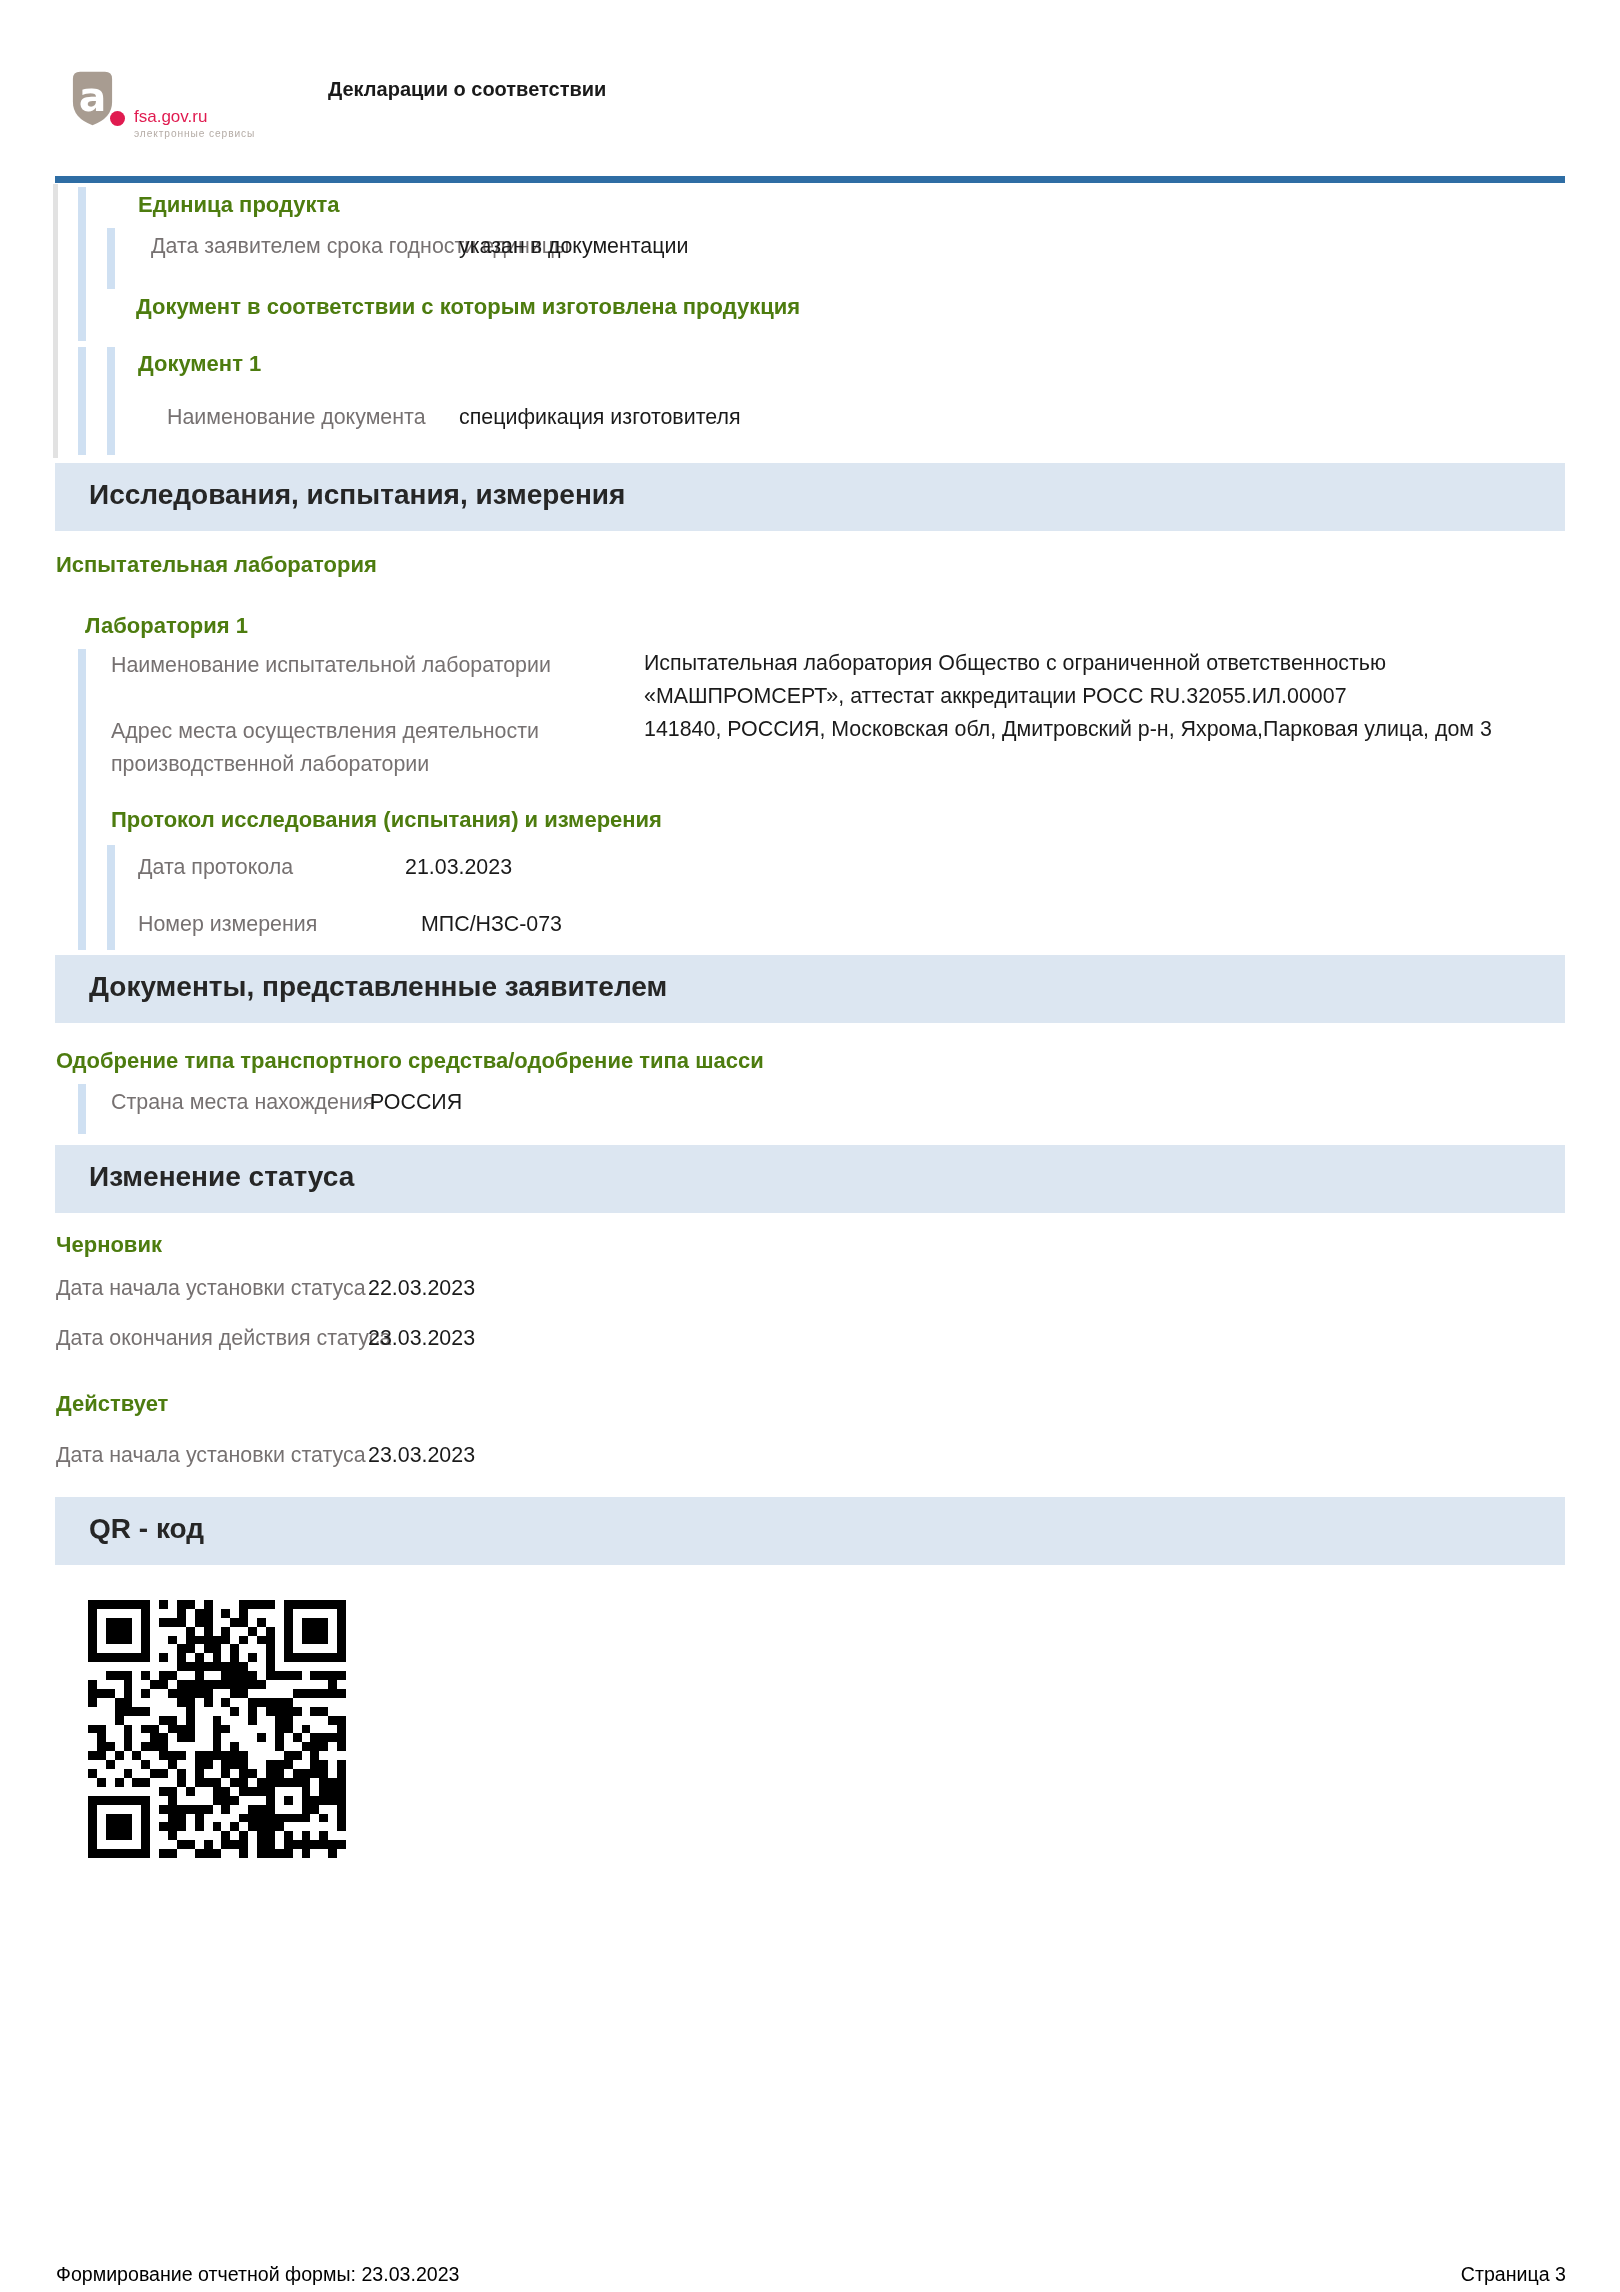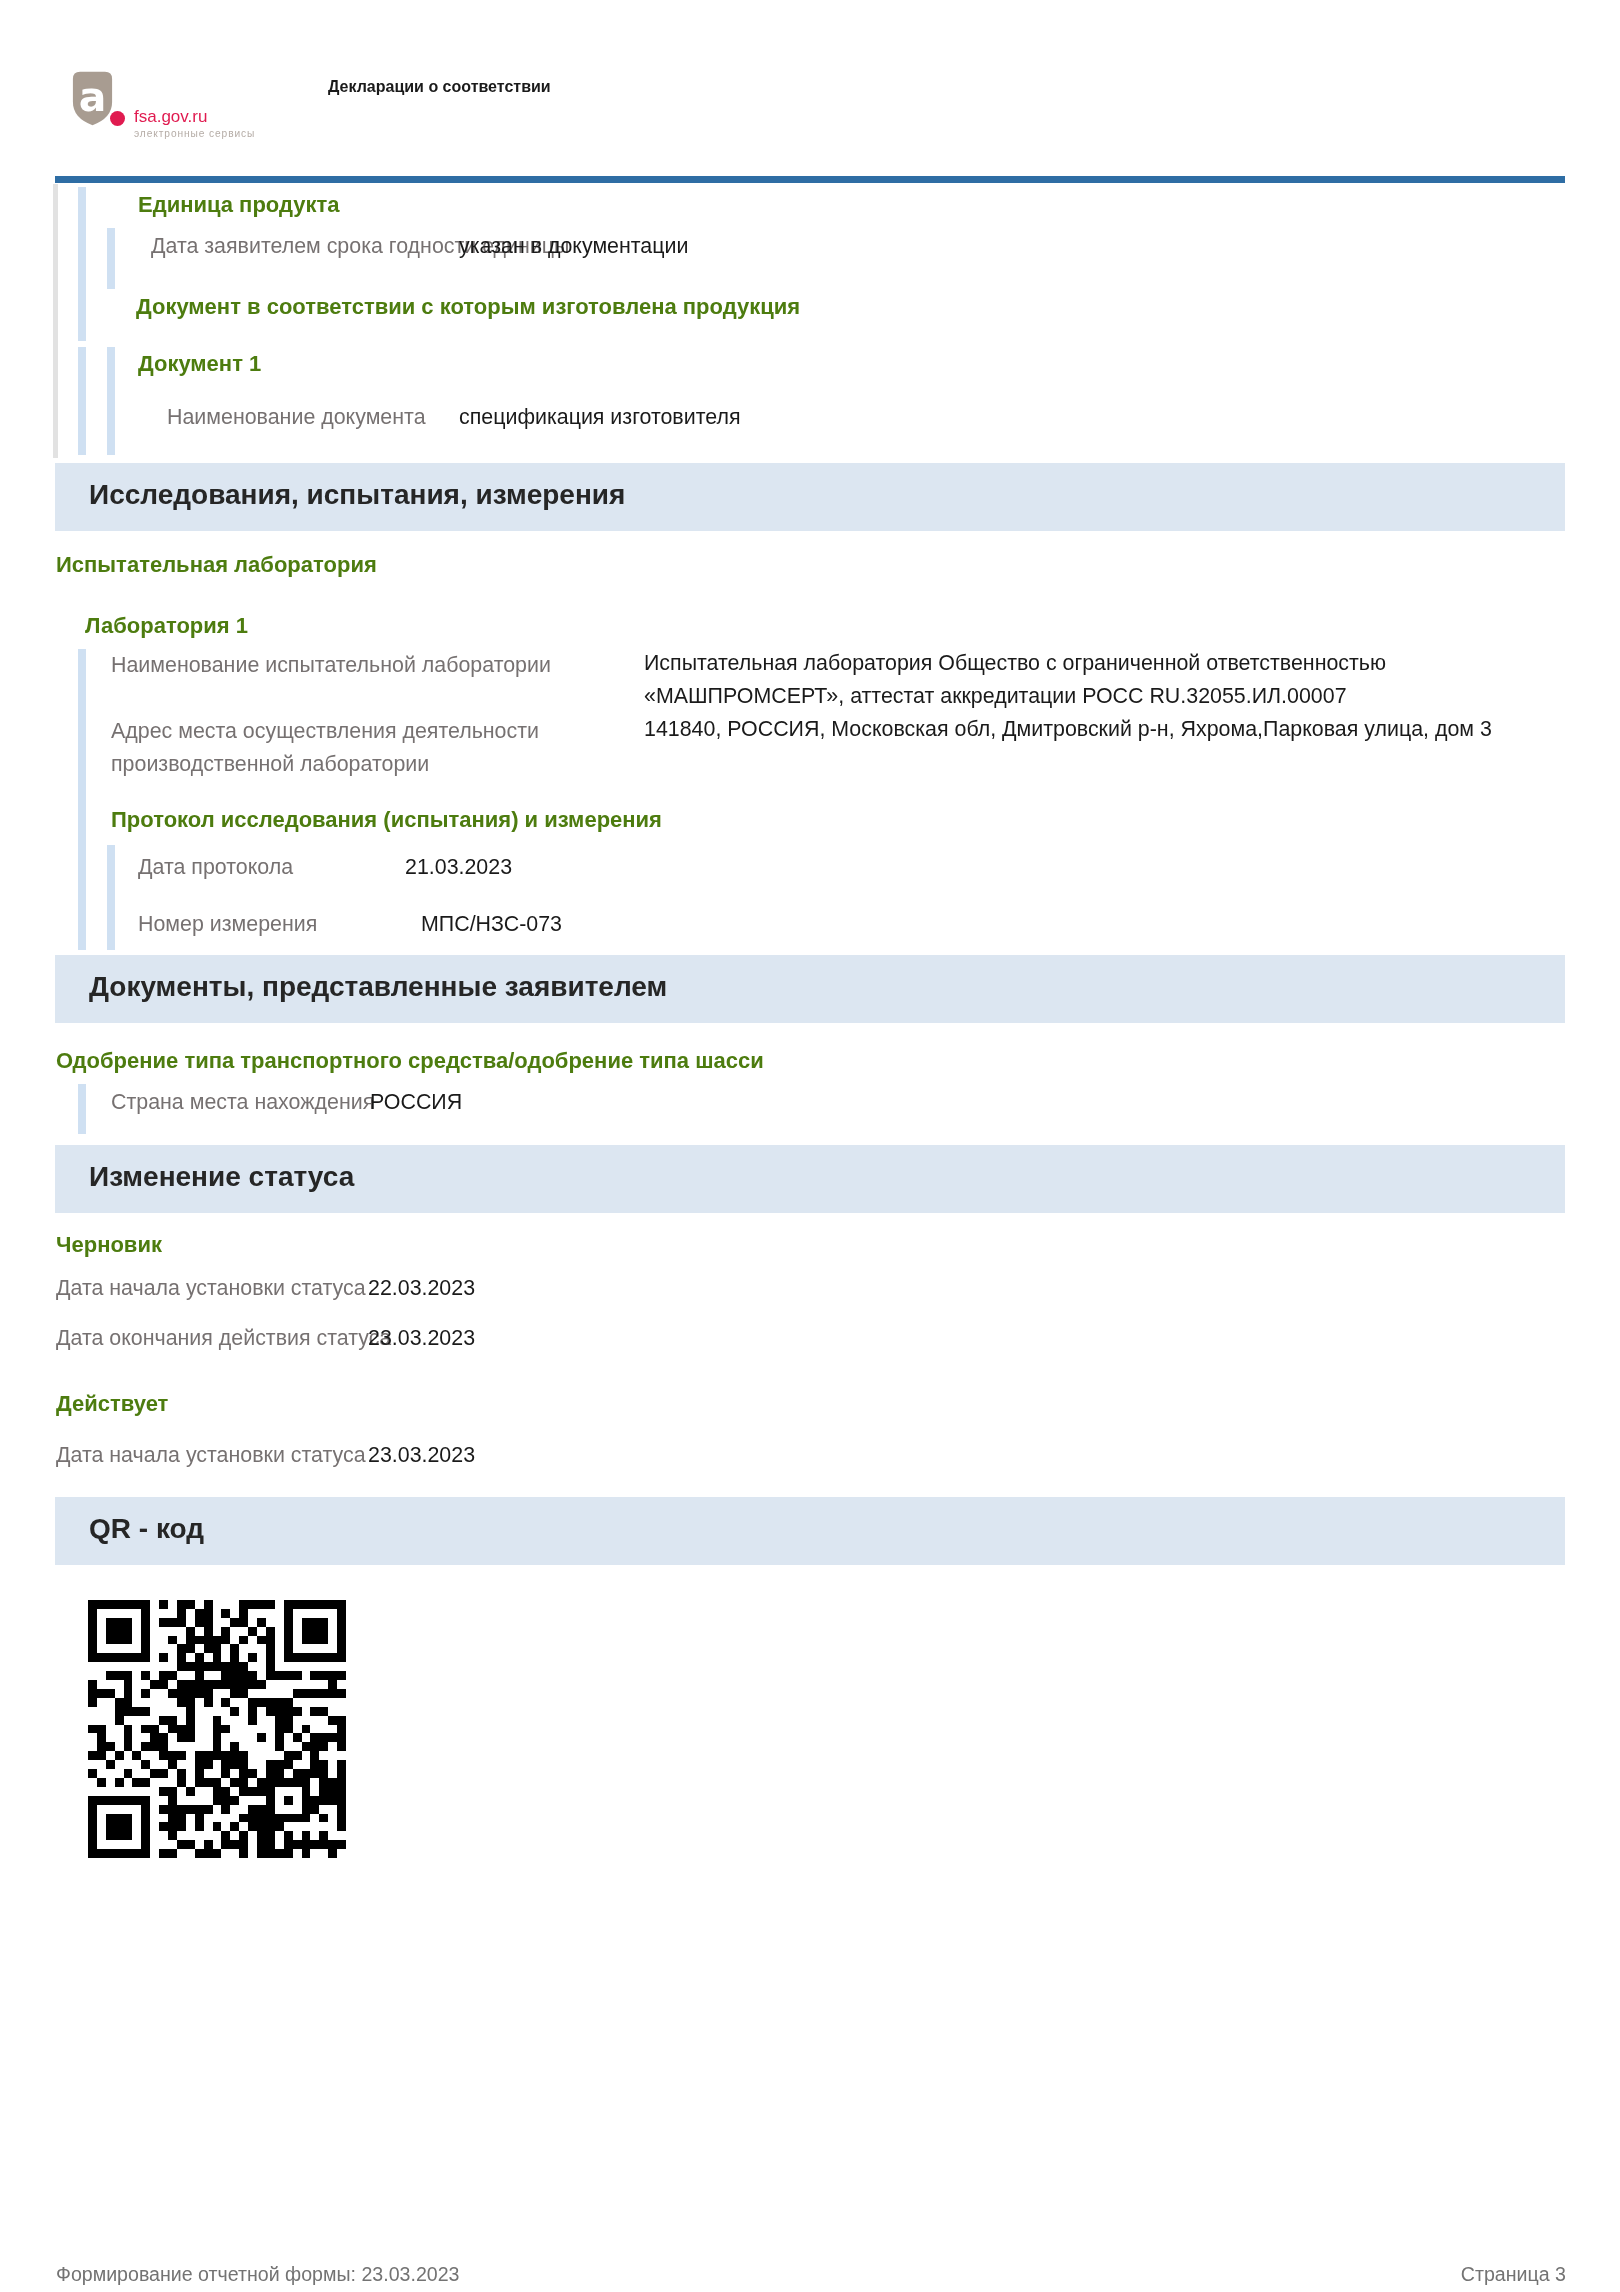--- a/index.html
+++ b/index.html
@@ -10,22 +10,22 @@
   .lbl{font-size:21.4px;color:var(--label-gray,#767171);line-height:33px;}
   .val{font-size:21.4px;color:#1a1a1a;line-height:33px;}
   .band{position:absolute;left:55px;width:1510px;height:68px;background:var(--band-bg,#dce6f1);}
   .band .bt{position:absolute;left:34px;top:16px;font-size:28px;font-weight:bold;color:#262626;white-space:nowrap;}
   .vbar{position:absolute;width:8px;background:var(--guide-blue,#cfe0f2);}
   .gbar{position:absolute;width:4.5px;background:var(--guide-gray,#e2e2e2);}
   .topbar{position:absolute;left:55px;top:176px;width:1510px;height:7.1px;background:var(--accent,#2e6da4);}
   .brand-domain{font-size:17px;color:var(--brand-red,#e01b50);white-space:nowrap;}
   .brand-sub{font-size:10.2px;color:#b5aca6;letter-spacing:0.9px;white-space:nowrap;}
   .dot{position:absolute;width:15px;height:15px;border-radius:50%;background:var(--brand-red,#e01b50);}
-  .title{font-size:16px;font-weight:bold;white-space:nowrap;}
-  .footer{font-size:19.6px;color:#737373;white-space:nowrap;}
+  .title{font-size:20px;font-weight:bold;white-space:nowrap;}
+  .footer{font-size:19.6px;color:#000000;white-space:nowrap;}
   svg{display:block;}
 </style>
 </head>
 <body>
 
 <div class="abs" style="left:71px;top:70px;">
   <svg width="43" height="57" viewBox="0 0 48 64">
     <path d="M10 2 L38 2 Q46 2 46 10 L46 36 Q46 54 24 62 Q2 54 2 36 L2 10 Q2 2 10 2 Z" fill="#a89c91"></path>
     <text x="24" y="46" font-size="46" font-weight="bold" fill="#ffffff" text-anchor="middle" font-family="DejaVu Sans, sans-serif">а</text>
   </svg>

